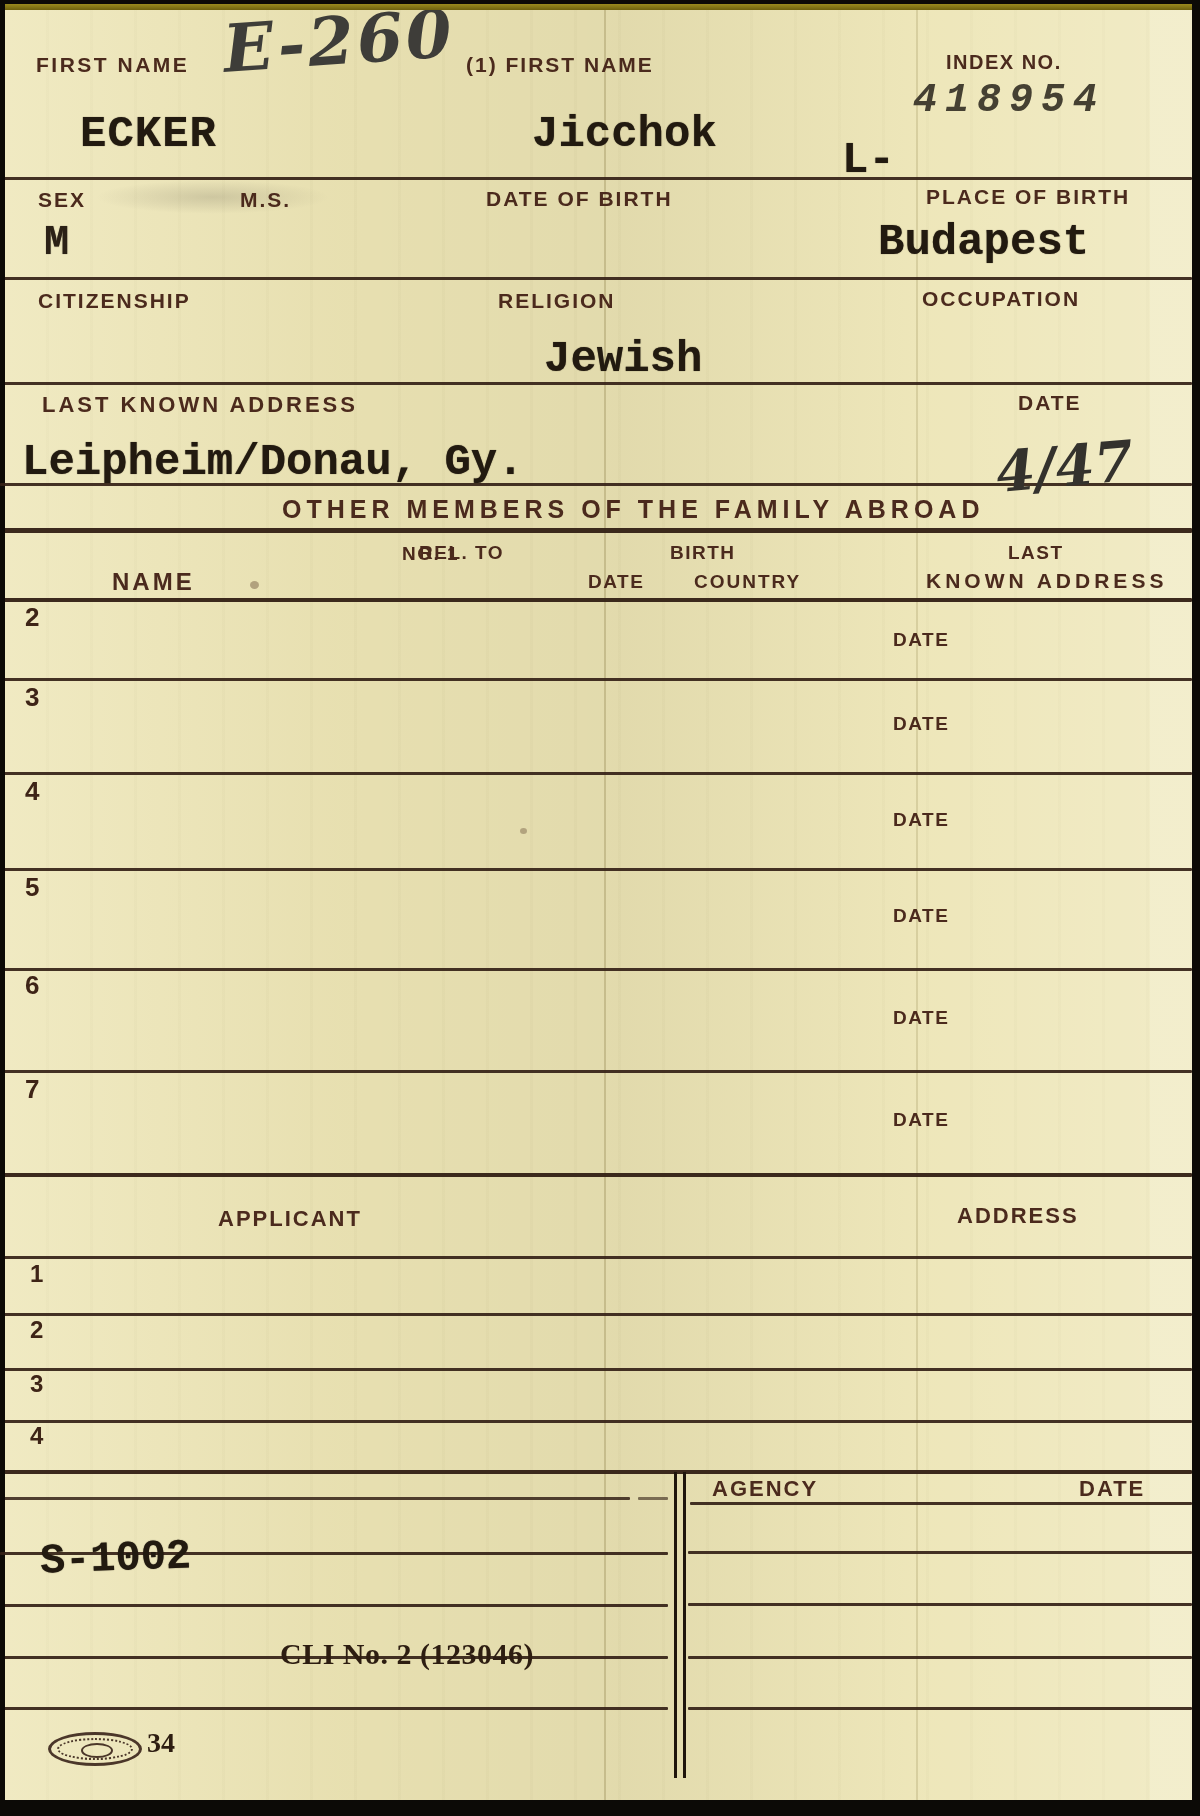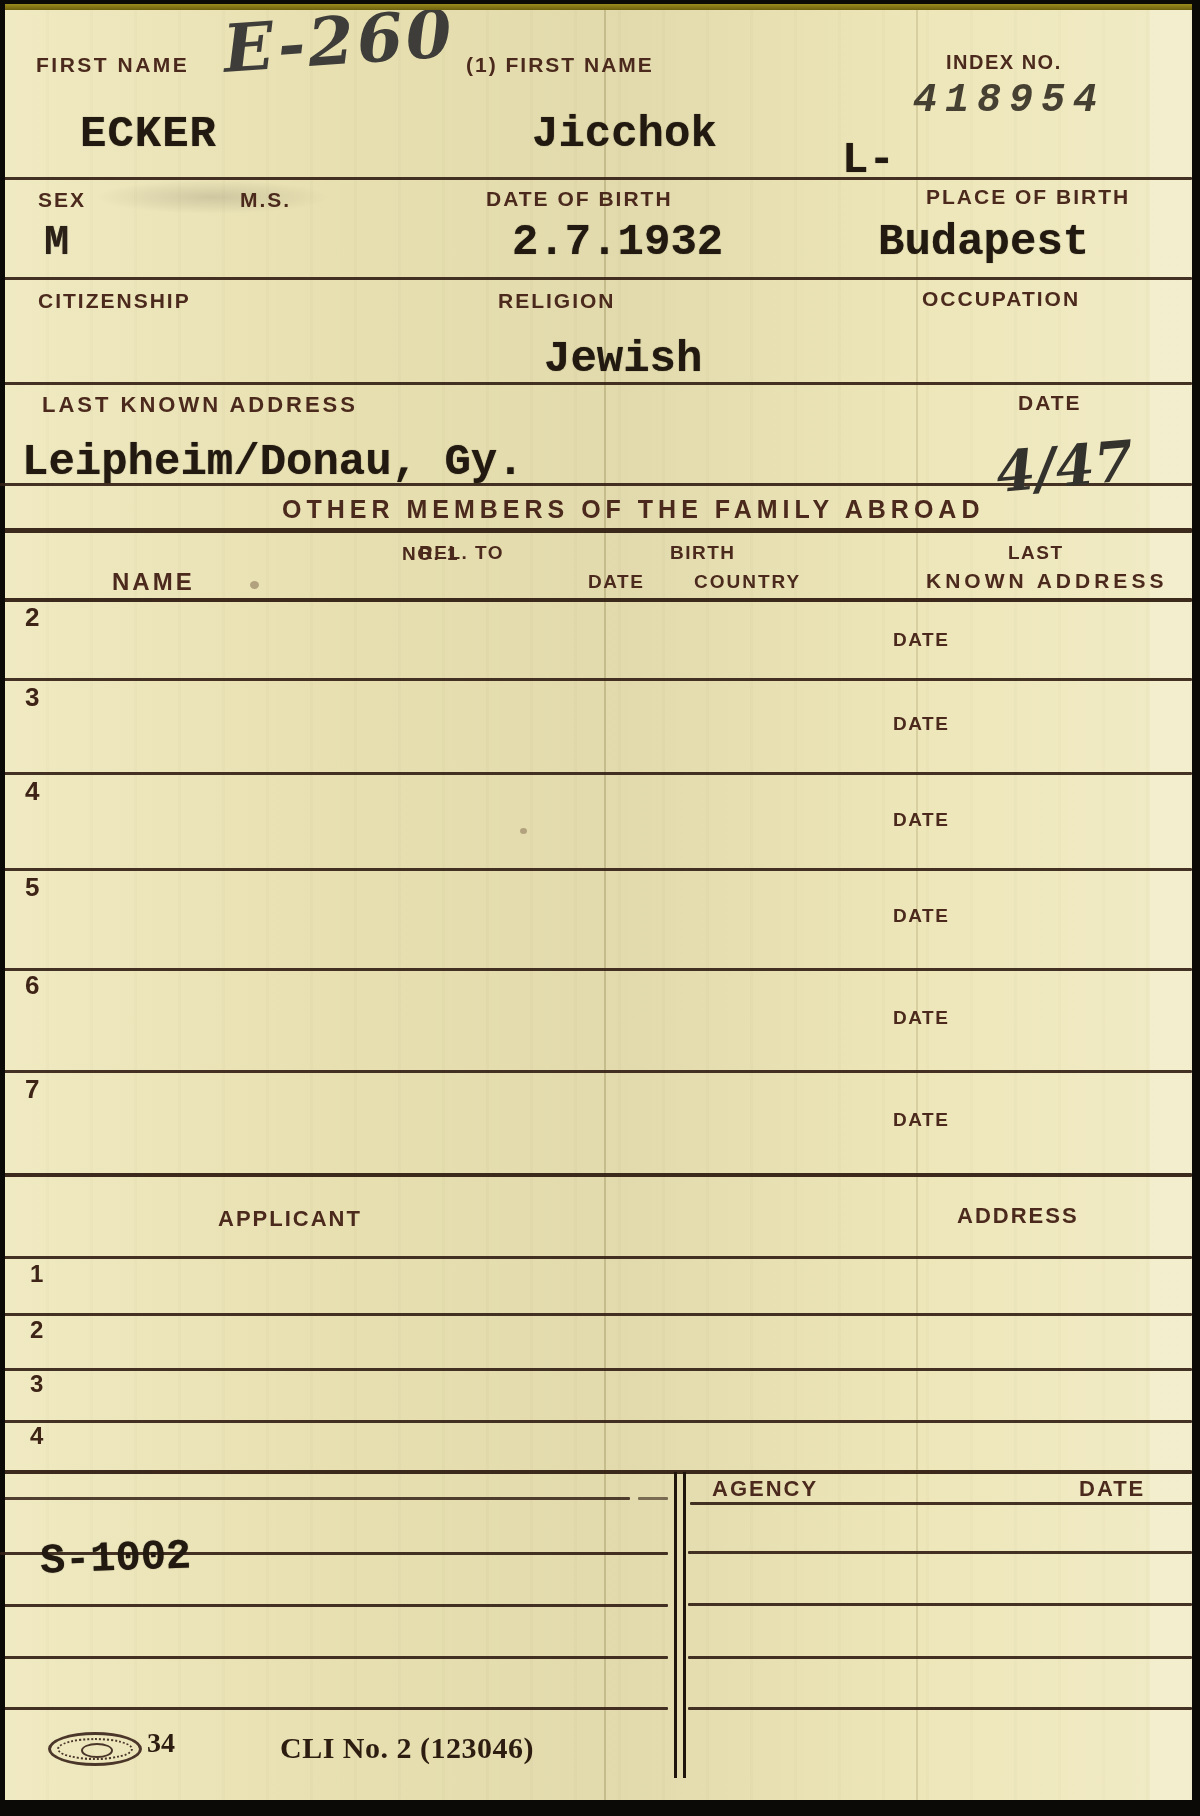--- a/index.html
+++ b/index.html
@@ -60,21 +60,20 @@
   <div class="typed" style="left:532px;top:112px;">Jicchok</div>
   <div class="typed" style="left:842px;top:138px;">L-</div>
   <div class="hr" style="left:0;top:177px;width:1192px;"></div>
 
   <div id="smudge"></div>
   <div class="lbl" style="left:38px;top:189px;">SEX</div>
   <div class="lbl" style="left:240px;top:189px;">M.S.</div>
   <div class="lbl" style="left:486px;top:188px;">DATE OF BIRTH</div>
   <div class="lbl" style="left:926px;top:186px;">PLACE OF BIRTH</div>
   <div class="typed" style="left:44px;top:222px;font-size:42px;color:#2b2116;">M</div>
-  <div class="typed" style="left:512px;top:220px;">2.7.1932</div>
   <div class="typed" style="left:878px;top:220px;">Budapest</div>
   <div class="hr" style="left:0;top:277px;width:1192px;"></div>
 
   <div class="lbl" style="left:38px;top:290px;">CITIZENSHIP</div>
   <div class="lbl" style="left:498px;top:290px;text-align:right;">RELIGION</div>
   <div class="lbl" style="left:922px;top:288px;">OCCUPATION</div>
   <div class="typed" style="left:544px;top:337px;">Jewish</div>
   <div class="hr" style="left:0;top:382px;width:1192px;"></div>
 
   <div class="lbl" style="left:42px;top:394px;font-size:22px;letter-spacing:3px;">LAST KNOWN ADDRESS</div>
@@ -147,20 +146,20 @@
   <div class="hr" style="left:688px;top:1551px;width:504px;"></div>
   <div class="hr" style="left:0;top:1604px;width:668px;"></div>
   <div class="hr" style="left:688px;top:1603px;width:504px;"></div>
   <div class="hr" style="left:0;top:1656px;width:668px;"></div>
   <div class="hr" style="left:688px;top:1656px;width:504px;"></div>
   <div class="hr" style="left:0;top:1707px;width:668px;"></div>
   <div class="hr" style="left:688px;top:1707px;width:504px;"></div>
 
   <div id="stamp"></div>
   <div class="serifb" style="left:147px;top:1729px;font-size:28px;">34</div>
-  <div class="serifb" style="left:280px;top:1733px;font-size:30px;letter-spacing:0.5px;">CLI No. 2 (123046)</div>
+  <div class="serifb" style="left:280px;top:1639px;font-size:30px;letter-spacing:0.5px;">CLI No. 2 (123046)</div>
 
   <div class="edge" style="left:0;top:0;width:1200px;height:5px;"></div>
   <div id="olive-line"></div>
   <div class="edge" style="left:0;top:0;width:5px;height:1816px;"></div>
   <div class="edge" style="left:1192px;top:0;width:8px;height:1816px;"></div>
   <div class="edge" style="left:0;top:1800px;width:1200px;height:16px;"></div>
 </div>
 
 </body></html>

